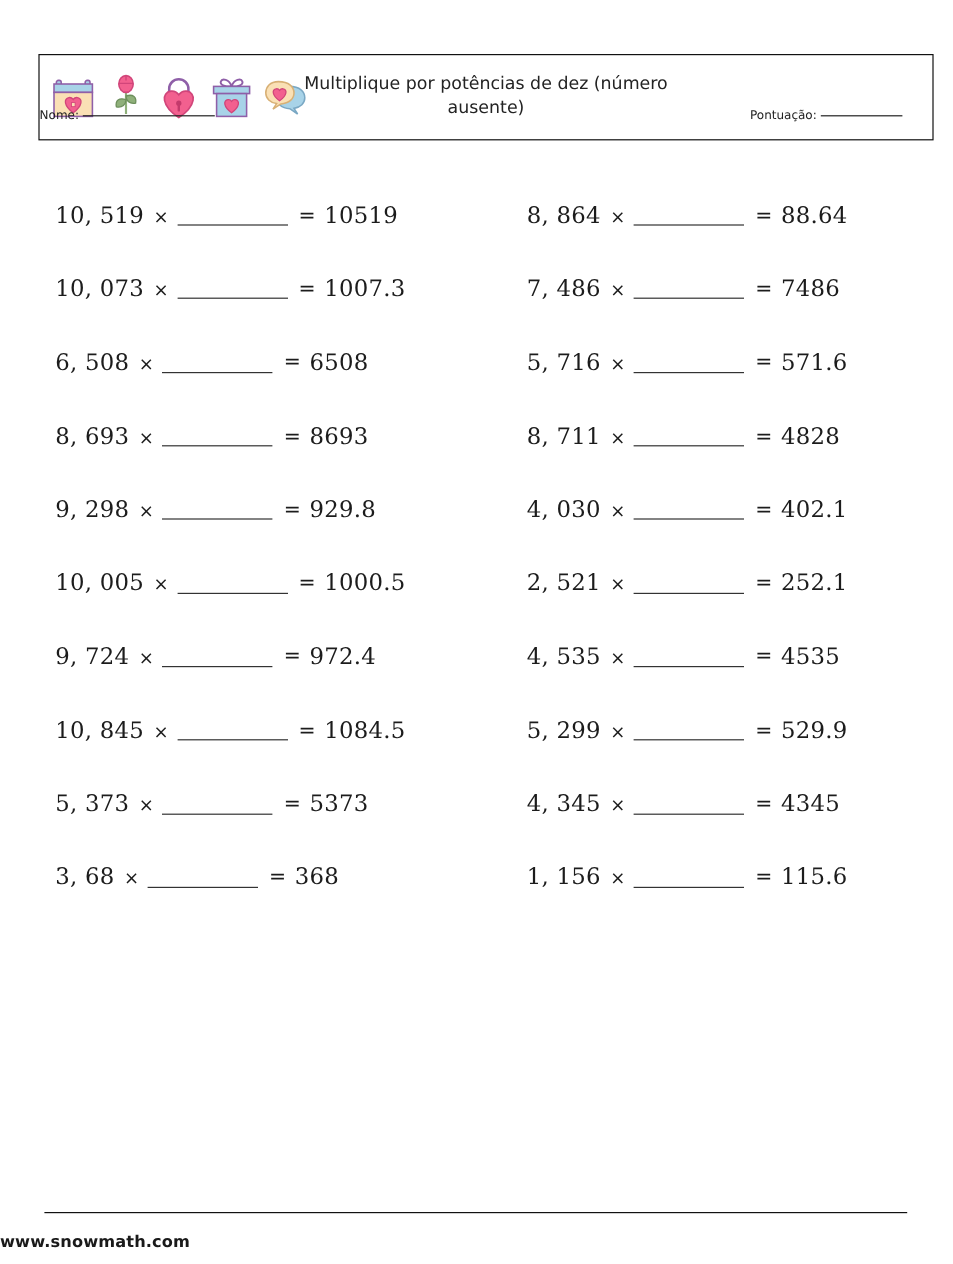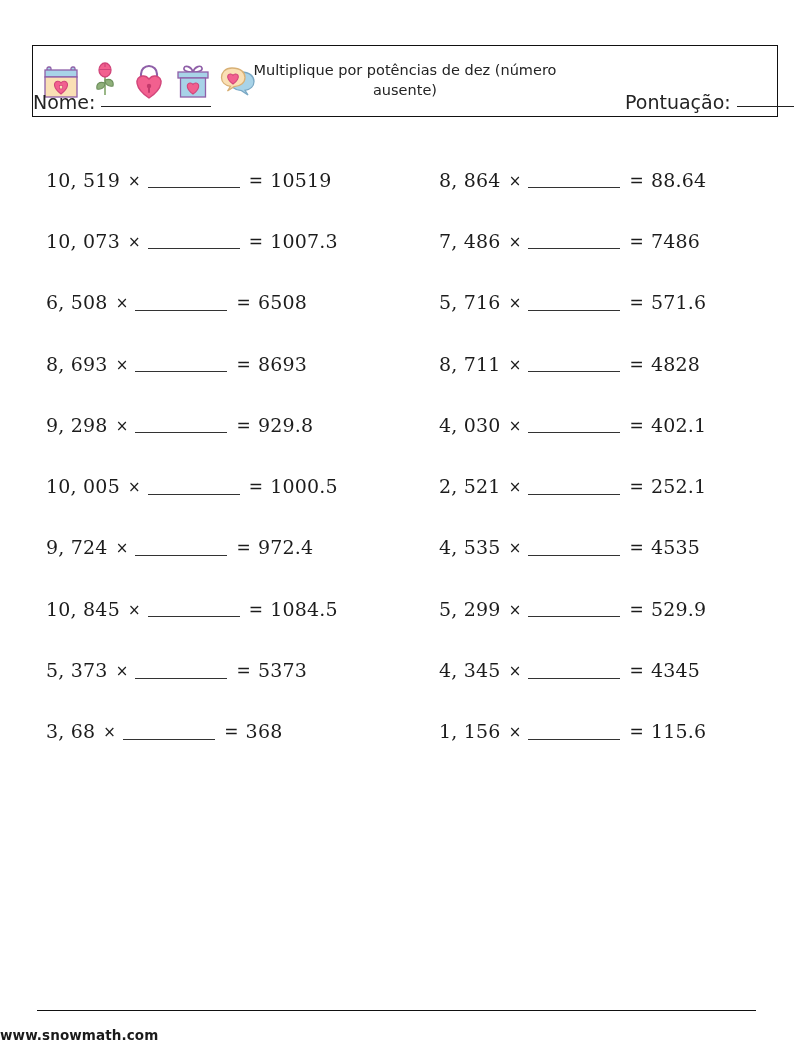--- a/index.html
+++ b/index.html
@@ -52,21 +52,21 @@
   }
 
   
   .meta-row {
     position: absolute;
     left: 0;
     top: 91px;
     width: 794px;
     height: 26px;
     font-family: "DejaVu Sans", sans-serif;
-    font-size: 19px;
+    font-size: 10px;
     color: #232323;
   }
   .meta-name {
     position: absolute;
     left: 33px;
     top: 0;
     white-space: nowrap;
   }
   .meta-date {
     position: absolute;

